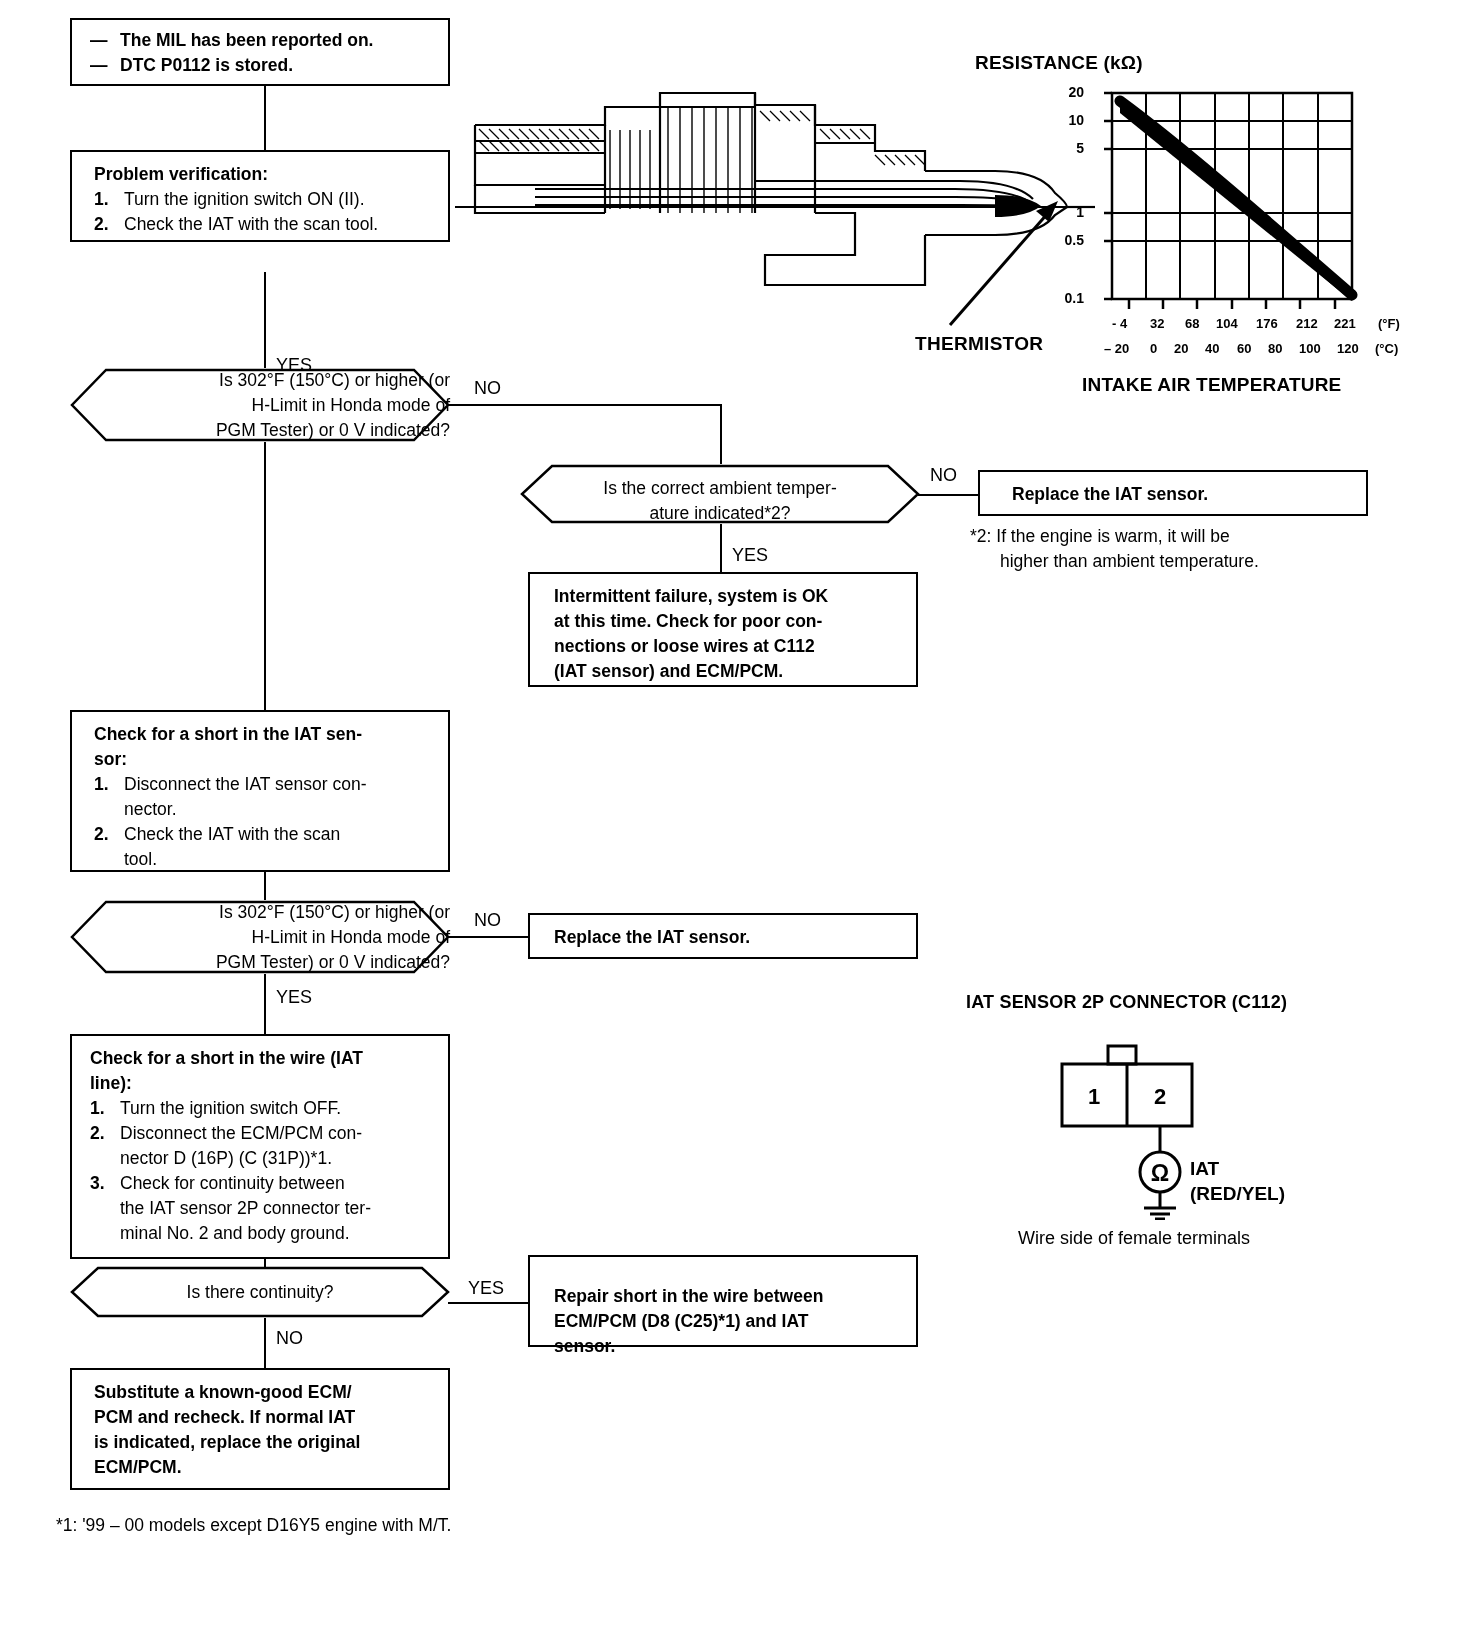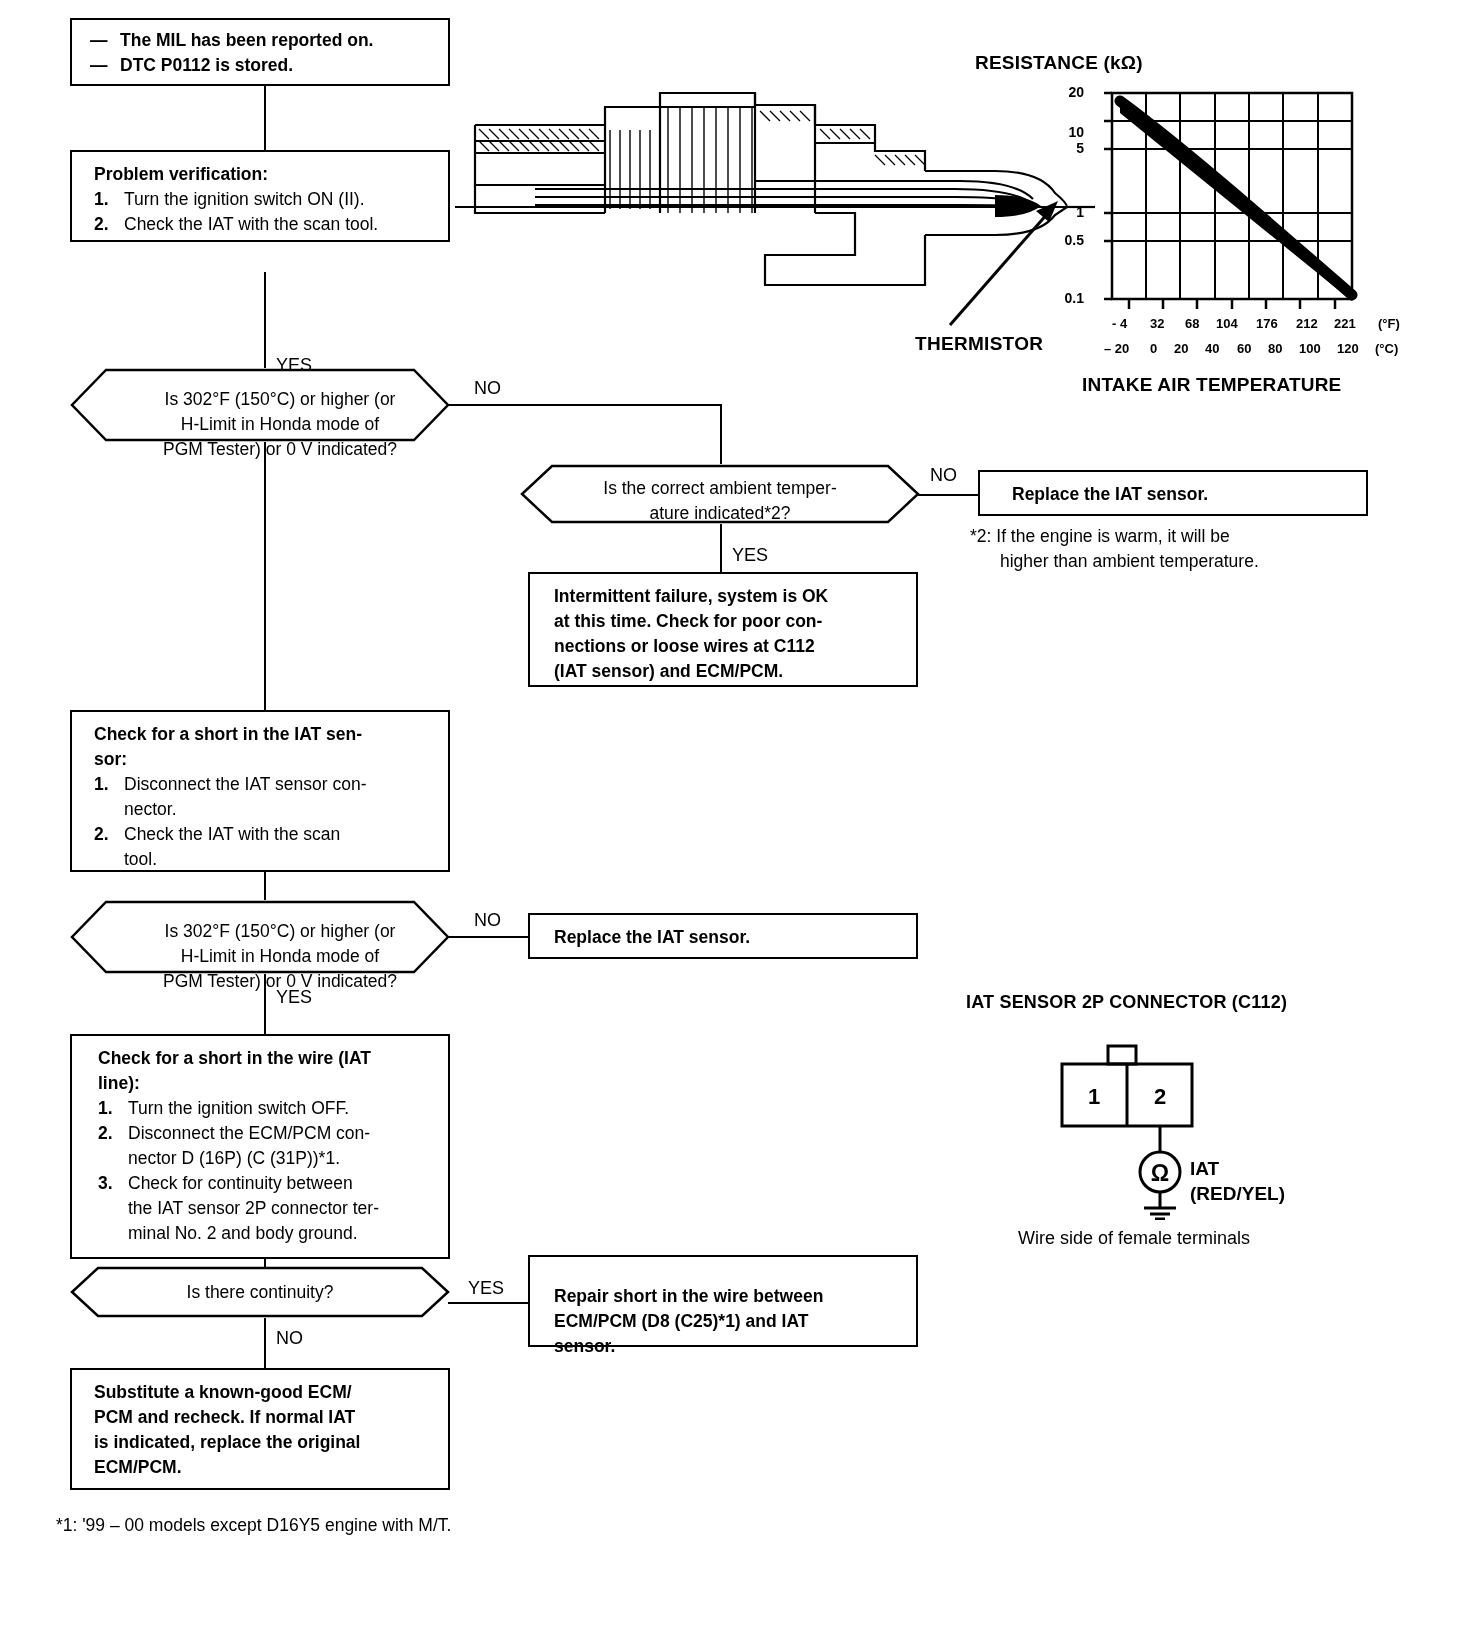--- a/index.html
+++ b/index.html
@@ -13,21 +13,21 @@
   .line{position:absolute;background:#000;}
   .vl{width:2px;}
   .hl{height:2px;}
   .lbl{position:absolute;font-size:18px;font-weight:normal;}
   .hexwrap{position:absolute;}
   .hexsvg{position:absolute;left:0;top:0;}
   .hextext{position:absolute;left:0;top:0;width:100%;height:100%;
            display:flex;flex-direction:column;justify-content:center;
            font-size:17.5px;line-height:25px;box-sizing:border-box;}
   .hextext.center{align-items:center;}
-  .hextext.left{align-items:center;padding-left:52px;margin-top:19px;}
+  .hextext.left{align-items:flex-end;padding-left:52px;}
   .num{display:flex;}
   .num .n{width:30px;flex:none;}
   .num .t{flex:1;}
   .dash{display:flex;}
   .dash .n{width:30px;flex:none;}
   .chart-title{position:absolute;font-weight:bold;font-size:19px;letter-spacing:.2px;margin-top:12px;}
   .axislab{position:absolute;font-weight:bold;font-size:13px;}
   .ytick{position:absolute;font-weight:bold;font-size:14px;text-align:right;}
   svg{display:block;}
   .smalltxt{position:absolute;font-size:17.5px;line-height:25px;}
@@ -158,21 +158,21 @@
 <div class="abs box" style="left:528px;top:913px;width:390px;height:46px;">
   <div class="txtb" style="padding:10px 10px 10px 24px;">
     <span>Replace the IAT sensor.</span>
   </div>
 </div>
 
 <div class="lbl" style="left:276px;top:987px;">YES</div>
 <div class="line vl" style="left:264px;top:974px;height:60px;"></div>
 
 <div class="abs box" style="left:70px;top:1034px;width:380px;height:225px;">
-  <div class="txtb" style="padding:10px 10px 10px 26px;">
+  <div class="txtb" style="padding:10px 10px 10px 18px;">
     <div>Check for a short in the wire (IAT</div>
     <div>line):</div>
     <div class="num">
       <span class="n">1.</span>
       <span class="t" style="font-weight:normal">Turn the ignition switch OFF.</span>
     </div>
     <div class="num">
       <span class="n">2.</span>
       <span class="t" style="font-weight:normal">Disconnect the ECM/PCM con-</span>
     </div>
@@ -323,21 +323,21 @@
       <line x1="210" y1="214" x2="210" y2="224"></line>
       <line x1="245" y1="214" x2="245" y2="224"></line>
     </g>
 
     <path d="M30 16 L262 208 L262 216 L30 28 Z" fill="#000"></path>
     <path d="M30 16 C90 60 170 130 262 210" stroke="#000" stroke-width="11" fill="none" stroke-linecap="round"></path>
   </svg>
 </div>
 
 <div class="ytick" style="left:1050px;top:84px;width:34px;">20</div>
-<div class="ytick" style="left:1050px;top:124px;width:34px;text-align:right;">10</div>
+<div class="ytick" style="left:1050px;top:112px;width:34px;text-align:right;">10</div>
 <div class="ytick" style="left:1050px;top:140px;width:34px;">5</div>
 <div class="ytick" style="left:1050px;top:204px;width:34px;">1</div>
 <div class="ytick" style="left:1042px;top:232px;width:42px;">0.5</div>
 <div class="ytick" style="left:1042px;top:290px;width:42px;">0.1</div>
 
 <div class="axislab" style="left:1112px;top:316px;">- 4</div>
 <div class="axislab" style="left:1150px;top:316px;">32</div>
 <div class="axislab" style="left:1185px;top:316px;">68</div>
 <div class="axislab" style="left:1216px;top:316px;">104</div>
 <div class="axislab" style="left:1256px;top:316px;">176</div>

